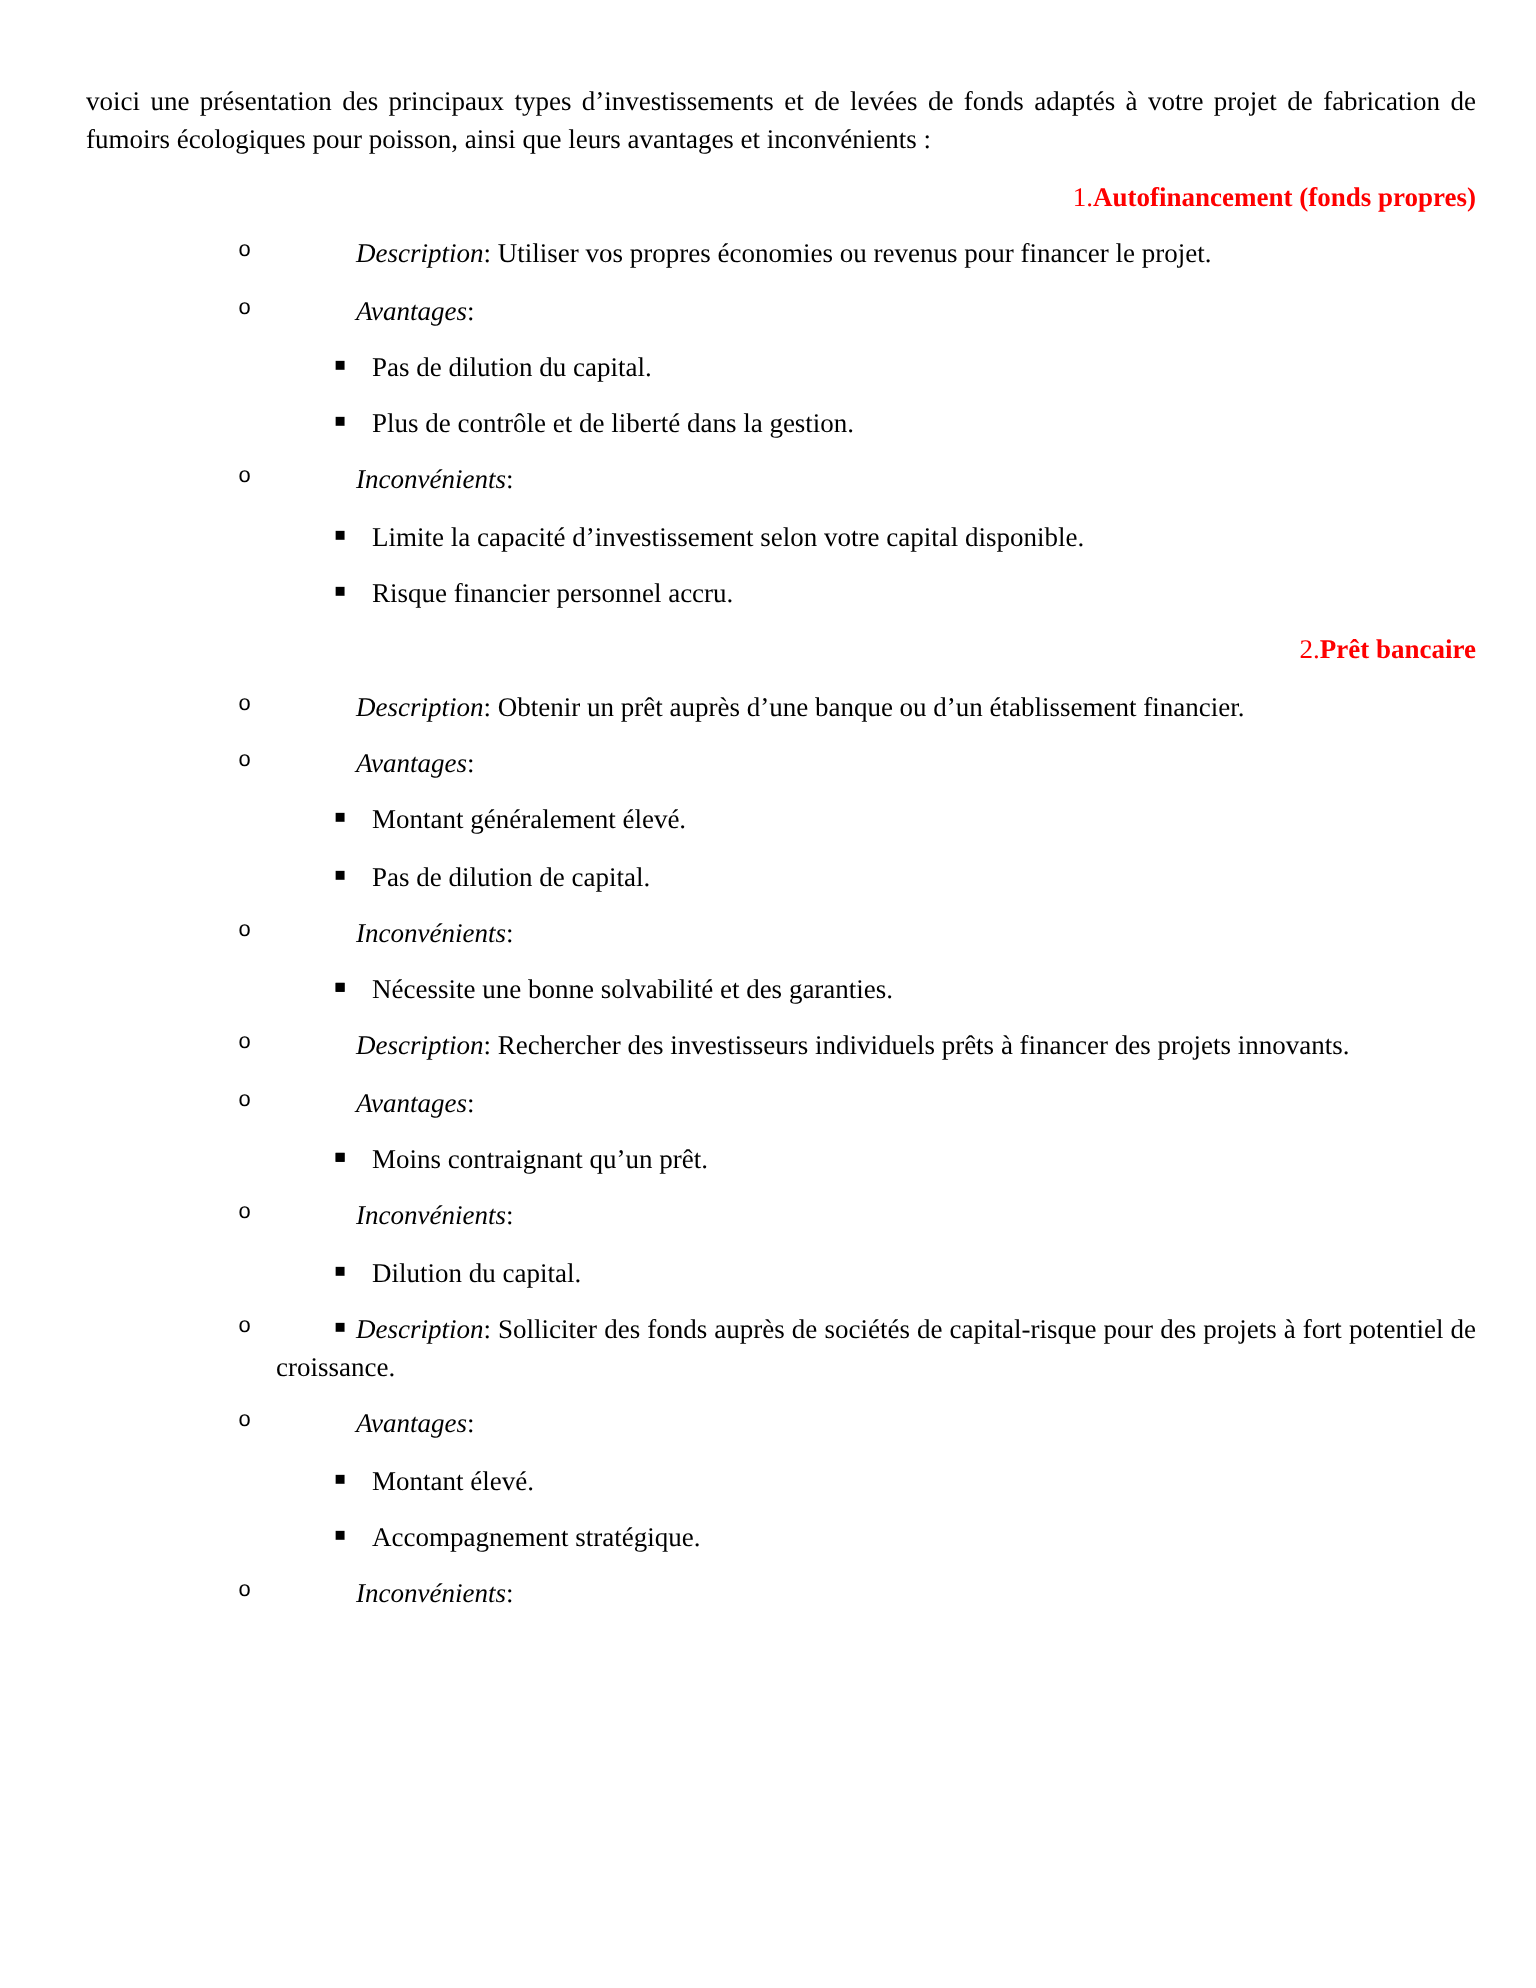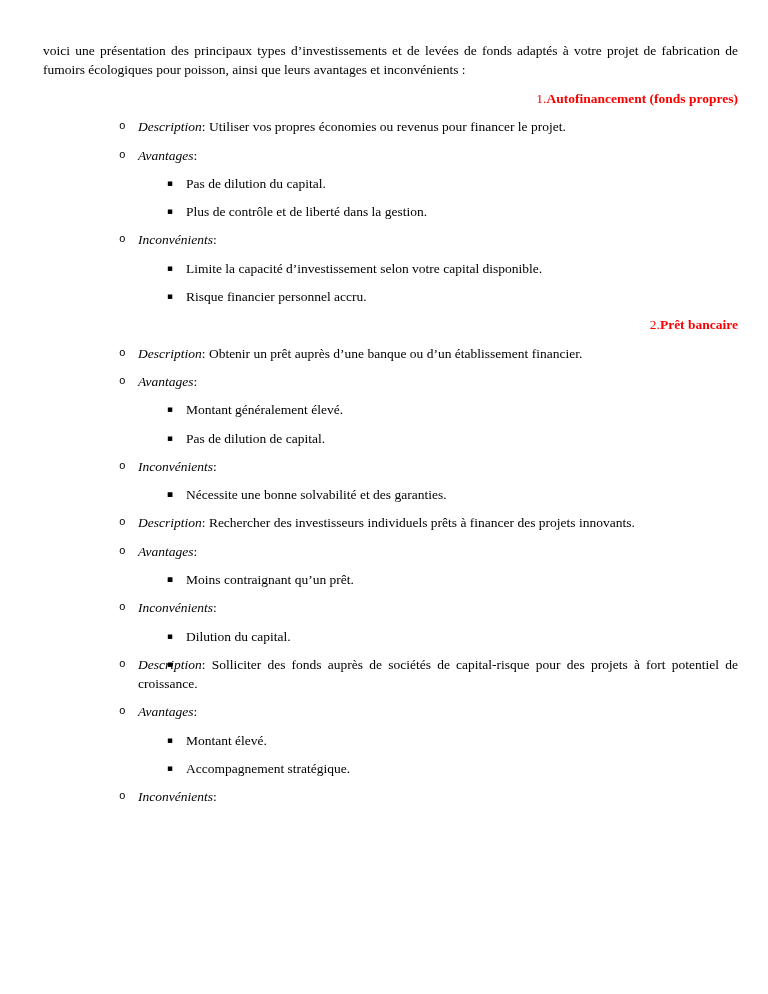--- a/index.html
+++ b/index.html
@@ -44,21 +44,21 @@
   }
   .l2 .b2 {
     position: absolute;
     left: 76px;
     top: 0;
     line-height: 19px;
     font-family: "Liberation Mono", "DejaVu Sans Mono", monospace;
     font-size: 11px;
     text-align: left;
   }
-  .l2 .lbl { font-style: italic; }
+  .l2 .lbl { font-style: italic; margin-left: 40px; }
   
   .l3 {
     position: relative;
     padding-left: 143px;
     text-align: justify;
   }
   .l3 .b3 {
     position: absolute;
     left: 124px;
     top: 0;

